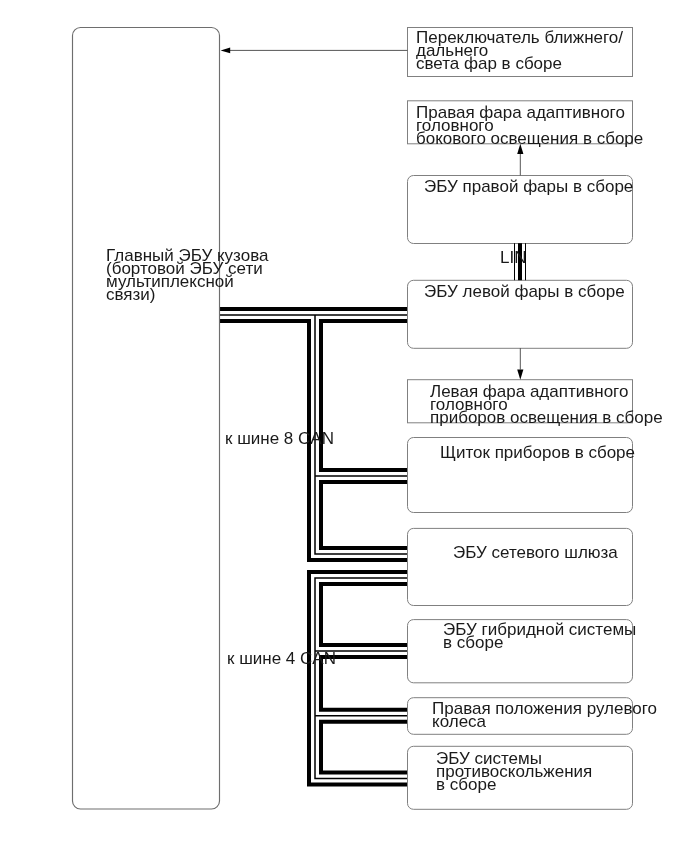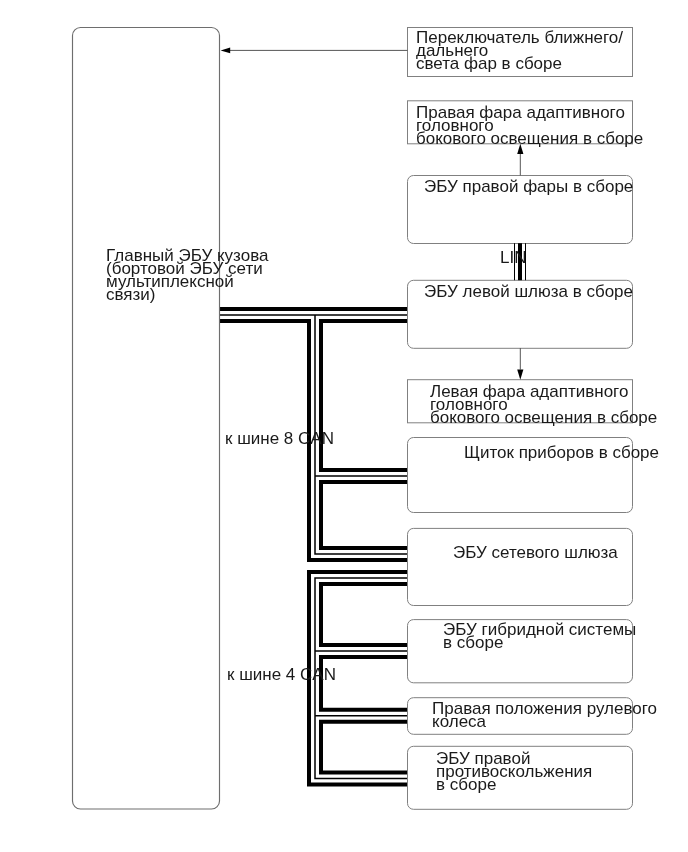--- a/index.html
+++ b/index.html
@@ -68,32 +68,32 @@
       <rect x="518" y="243.2" width="4" height="37.0" fill="#000"></rect>
       <rect x="525" y="243.2" width="1" height="37.0" fill="#000"></rect>
     </g>
   </svg>
 
   <div class="lbl" style="left:106px;top:218px;margin-top:31px;">Главный ЭБУ кузова
 (бортовой ЭБУ сети
 мультиплексной
 связи)</div>
   <div class="lbl" style="left:225px;top:432px;">к шине 8 CAN</div>
-  <div class="lbl" style="left:227px;top:668px;">к шине 4 CAN</div>
+  <div class="lbl" style="left:227px;top:652px;">к шине 4 CAN</div>
   <div class="lbl" style="left:500px;top:251px;">LIN</div>
 
   <div class="lbl" style="left:416px;top:31.0px;">Переключатель ближнего/дальнего
 света фар в сборе</div>
   <div class="lbl" style="left:416px;top:106px;">Правая фара адаптивного головного
 бокового освещения в сборе</div>
   <div class="lbl" style="left:424px;top:180px;">ЭБУ правой фары в сборе</div>
-  <div class="lbl" style="left:424px;top:285px;">ЭБУ левой шлюза в сборе</div>
+  <div class="lbl" style="left:424px;top:285px;">ЭБУ левой фары в сборе</div>
   <div class="lbl" style="left:430px;top:385px;">Левая фара адаптивного головного
-бокового освещения в сборе</div>
-  <div class="lbl" style="left:464px;top:446px;">Щиток приборов в сборе</div>
+приборов освещения в сборе</div>
+  <div class="lbl" style="left:440px;top:446px;">Щиток приборов в сборе</div>
   <div class="lbl" style="left:453px;top:546px;text-align:right;">ЭБУ сетевого шлюза</div>
   <div class="lbl" style="left:443px;top:623px;">ЭБУ гибридной системы
 в сборе</div>
   <div class="lbl" style="left:432px;top:702px;">Правая положения рулевого
 колеса</div>
-  <div class="lbl" style="left:436px;top:752px;">ЭБУ правой противоскольжения
+  <div class="lbl" style="left:436px;top:752px;">ЭБУ системы противоскольжения
 в сборе</div>
 </div>
 
 </body></html>

